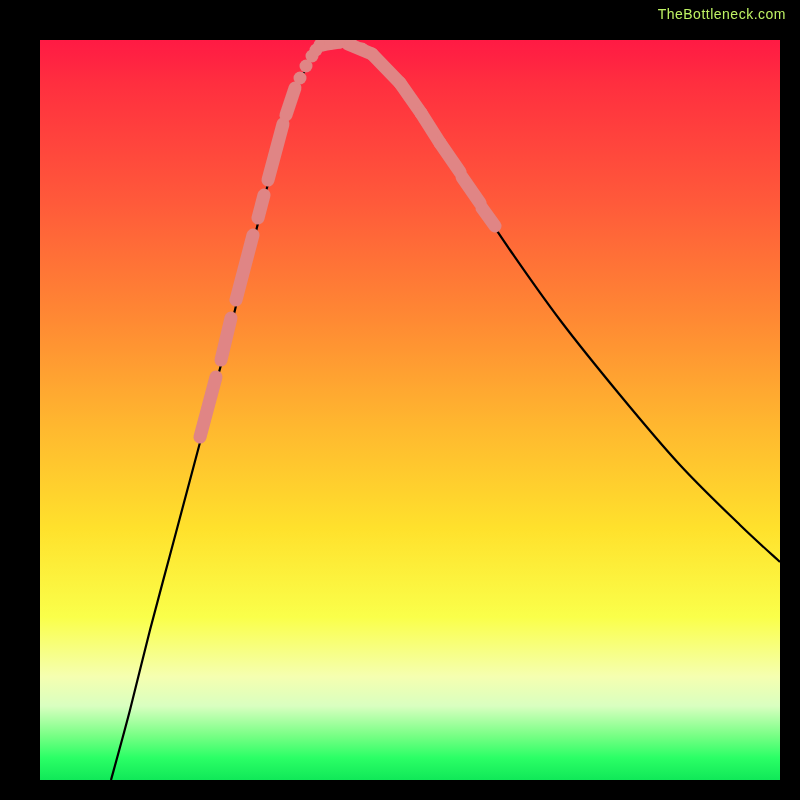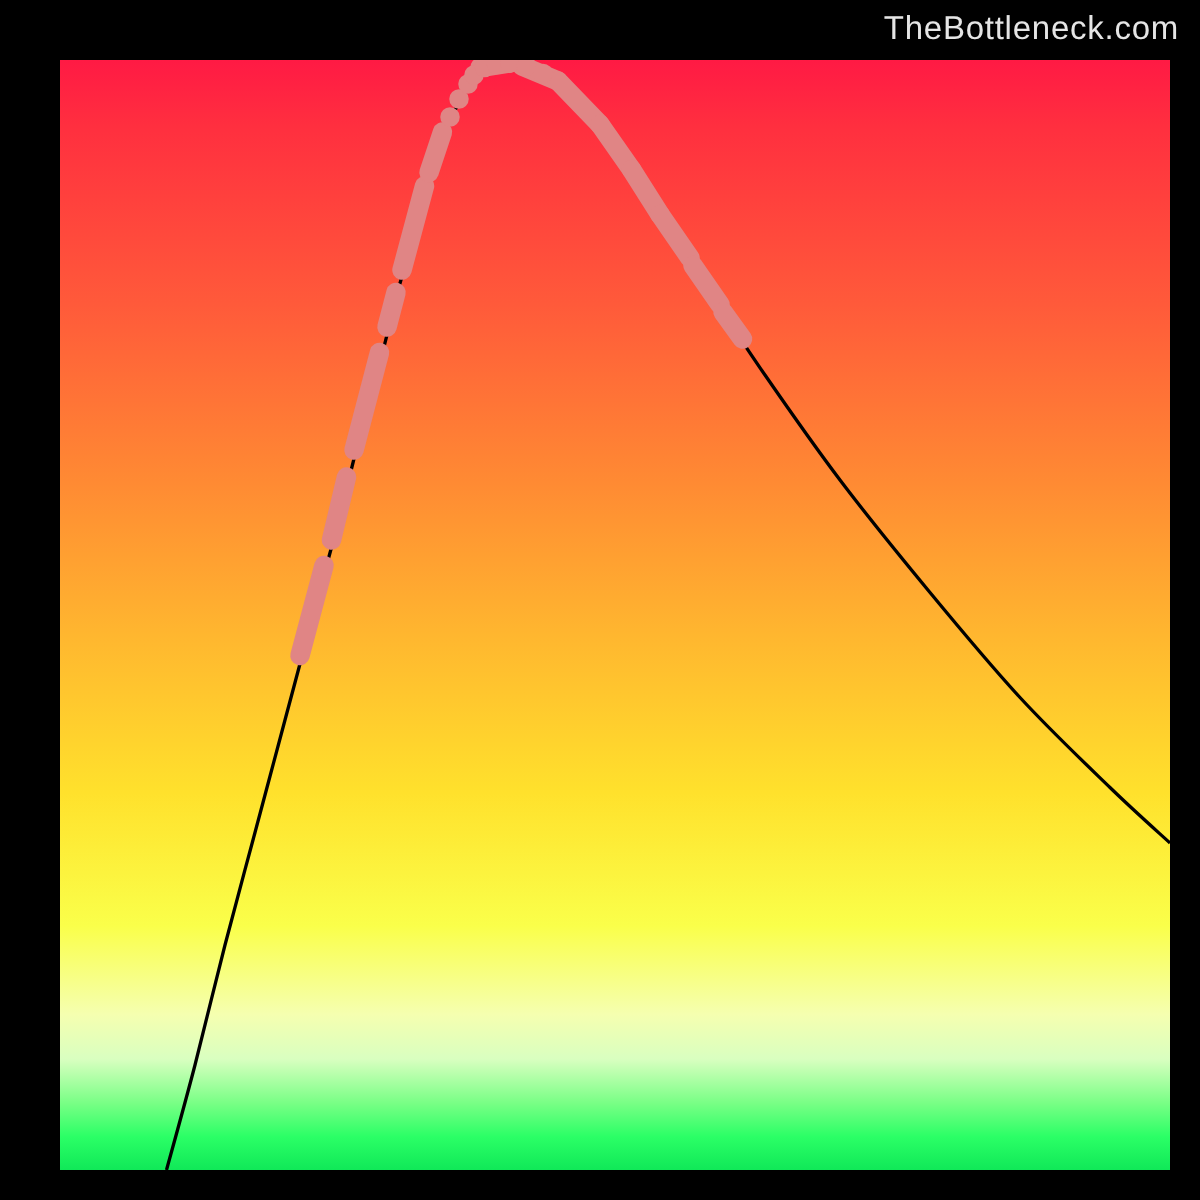--- a/index.html
+++ b/index.html
@@ -14,22 +14,22 @@
   .frame {
     position: relative;
     width: 800px;
     height: 800px;
     background: #000;
   }
   .watermark {
     position: absolute;
     top: 6px;
     right: 14px;
-    color: #e5e5e5;
-    font-size: 22px;
+    color: #bef264;
+    font-size: 14px;
     font-weight: 500;
     letter-spacing: 0.5px;
     z-index: 10;
   }
   .plot-area {
     position: absolute;
     left: 40px;
     top: 40px;
     width: 740px;
     height: 740px;

